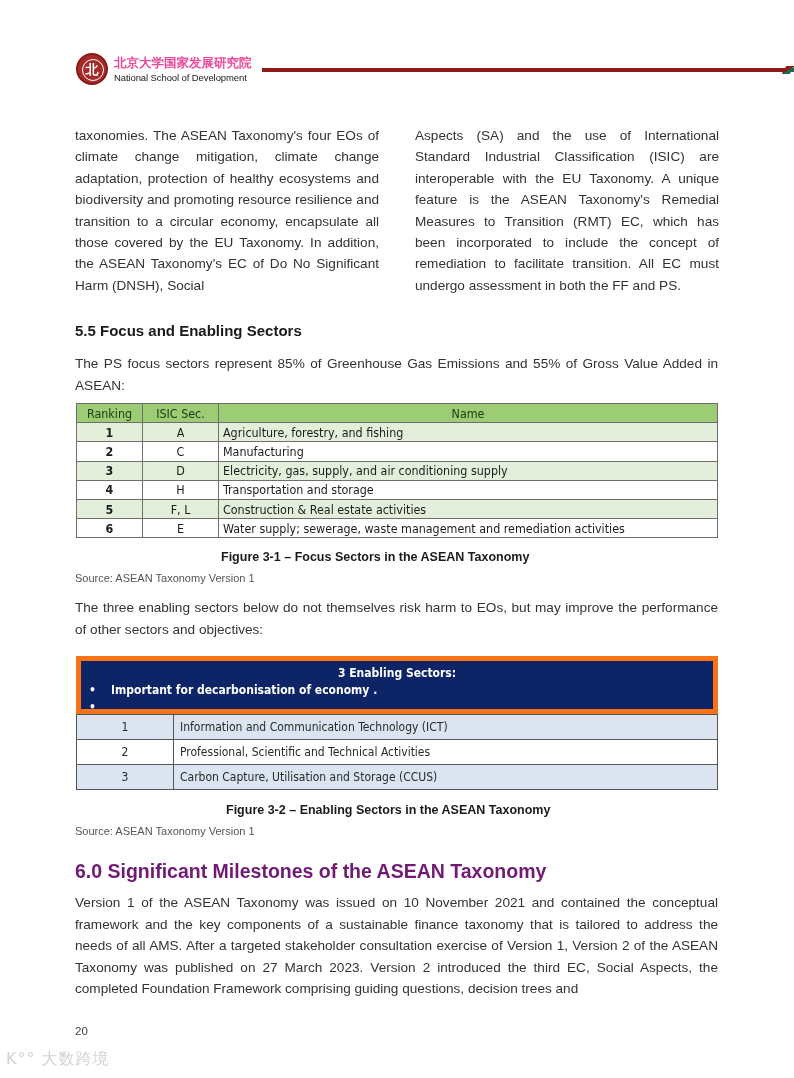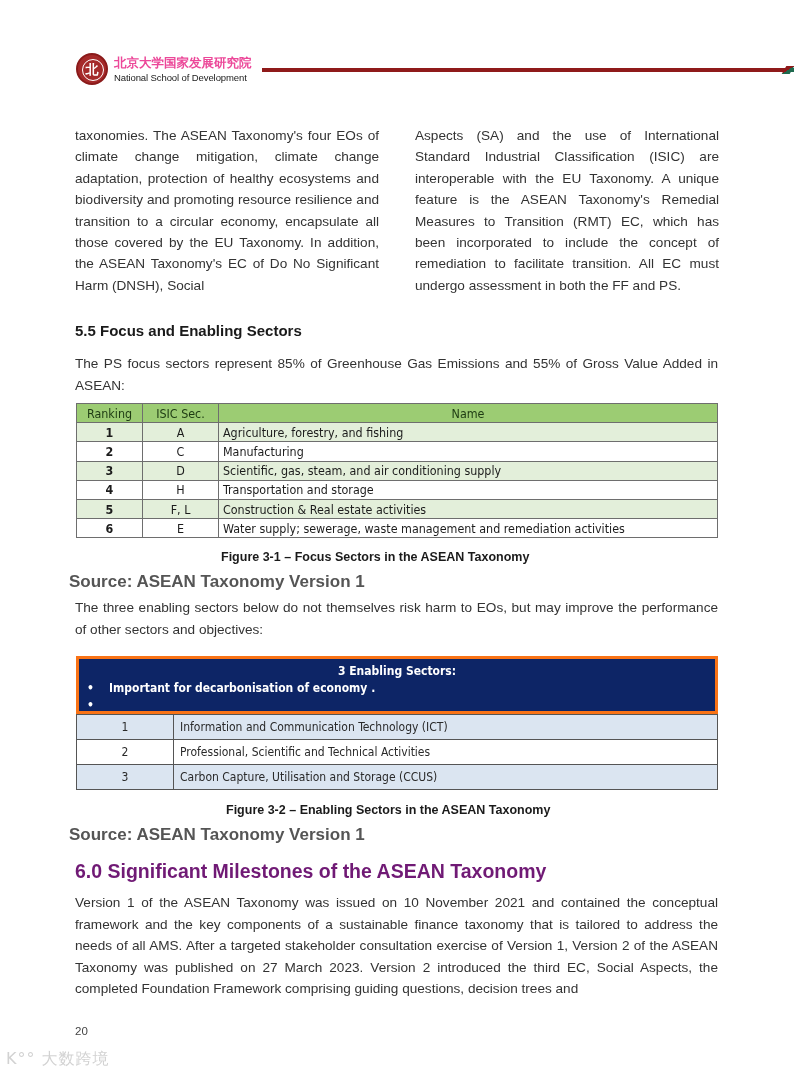--- a/index.html
+++ b/index.html
@@ -40,28 +40,28 @@
   .focus th { background: #9ccc73; font-weight: normal; color: #1d3a12; text-align: center; }
   .focus td.rank { font-weight: bold; text-align: center; width: 66px; }
   .focus td.isic { text-align: center; width: 76px; }
   .focus tr.even td { background: #e3efda; }
   .focus tr.odd td { background: #ffffff; }
   .focus th.r { width: 66px; } .focus th.i { width: 76px; }
 
   .fig-cap { position: absolute; font-size: 12.5px; font-weight: bold; color: #1a1a1a; }
   .cap1 { left: 221px; top: 550px; }
   .cap2 { left: 226px; top: 803px; }
-  .source { position: absolute; left: 69px; font-size: 17px; color: #555; font-weight: bold; }
+  .source { position: absolute; left: 75px; font-size: 11px; color: #555; }
   .src1 { top: 572px; }
   .src2 { top: 825px; }
 
   
   .enab { position: absolute; left: 76px; top: 656px; width: 642px; }
   .enab-head { background: #0d2566; color: #ffffff; font-family: "DejaVu Sans Condensed", "DejaVu Sans", sans-serif;
-    font-weight: bold; font-size: 12px; padding: 4px 0 4px 0; height: 58px; border: 3px solid #f97316; }
+    font-weight: bold; font-size: 12px; padding: 4px 0 4px 0; height: 58px; border: 5px solid #f97316; }
   .enab-title { text-align: center; height: 17px; line-height: 17px; }
   .enab-bullet { height: 17px; line-height: 17px; position: relative; padding-left: 30px; }
   .enab-bullet .dot { position: absolute; left: 8px; top: 0; }
   .enab table { width: 642px; font-size: 12px; color: #2a2a2a; }
   .enab td { border: 1px solid #555; height: 25px; padding: 0 6px; }
   .enab td.num { width: 97px; text-align: center; }
   .enab tr.shade td { background: #dbe5f1; }
   .enab tr.white td { background: #ffffff; }
 
   .h60 { position: absolute; left: 75px; top: 860px; font-size: 19.5px; color: #701a75; }
@@ -105,21 +105,21 @@
       <td>Agriculture, forestry, and fishing</td>
     </tr>
     <tr class="odd">
       <td class="rank">2</td>
       <td class="isic">C</td>
       <td>Manufacturing</td>
     </tr>
     <tr class="even">
       <td class="rank">3</td>
       <td class="isic">D</td>
-      <td>Scientific, gas, steam, and air conditioning supply</td>
+      <td>Electricity, gas, supply, and air conditioning supply</td>
     </tr>
     <tr class="odd">
       <td class="rank">4</td>
       <td class="isic">H</td>
       <td>Transportation and storage</td>
     </tr>
     <tr class="even">
       <td class="rank">5</td>
       <td class="isic">F, L</td>
       <td>Construction &amp; Real estate activities</td>

